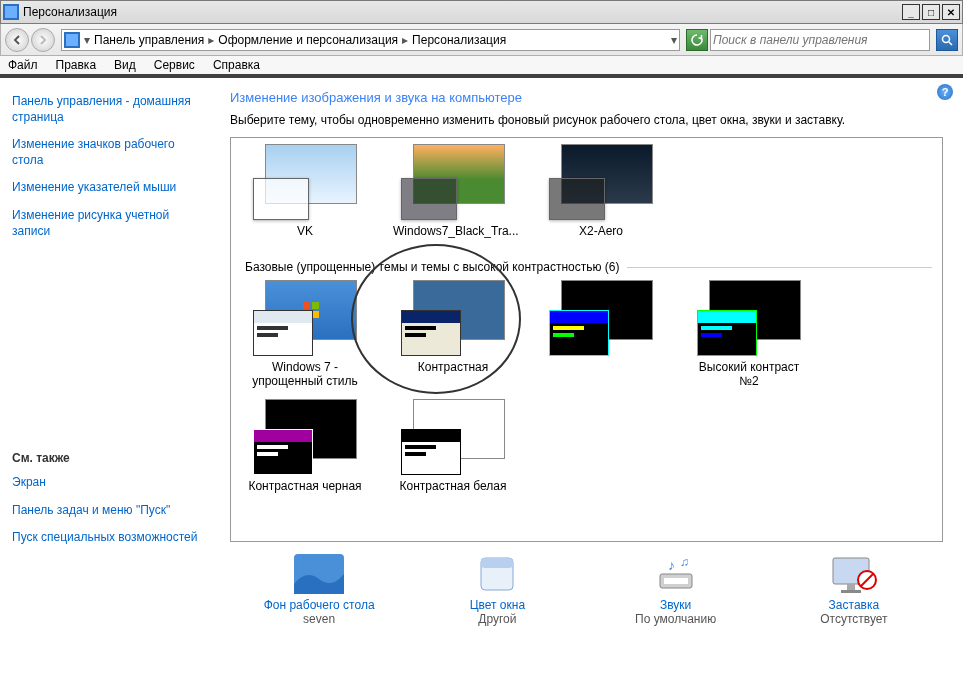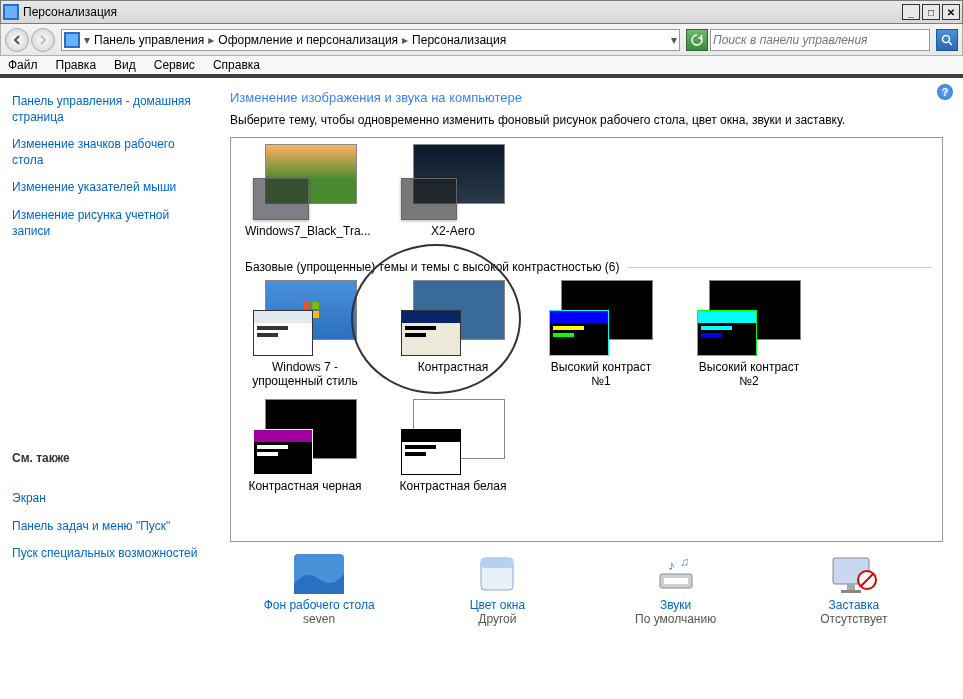--- a/index.html
+++ b/index.html
@@ -21,21 +21,21 @@
 .search-input { flex: 1; border: none; outline: none; font-style: italic; color: #777; font-size: 12px; }
 .search-go { width: 22px; height: 22px; background: linear-gradient(#4a90d9,#2a6ab0); border: 1px solid #1a5a9a; color: #fff; display: flex; align-items: center; justify-content: center; margin-left: 4px; }
 
 .menubar { height: 22px; border-bottom: 4px solid #404040; display: flex; align-items: center; padding: 0 8px; gap: 18px; font-size: 12px; background: #f7f7f7; }
 .menu-item { cursor: pointer; }
 
 .content { display: flex; height: calc(699px - 24px - 32px - 22px); }
 .sidebar { width: 220px; padding: 16px 12px; font-size: 12px; }
 .sidebar a { color: #0066cc; text-decoration: none; display: block; margin-bottom: 12px; line-height: 1.3; cursor: pointer; }
 .sidebar .sep { height: 200px; }
-.sidebar .see-also-hdr { font-weight: bold; color: #333; margin-bottom: 26px; }
+.sidebar .see-also-hdr { font-weight: bold; color: #333; margin-bottom: 10px; }
 
 .main { flex: 1; padding: 12px 20px 8px 10px; position: relative; }
 .help-icon { position: absolute; top: 6px; right: 10px; width: 16px; height: 16px; border-radius: 50%; background: radial-gradient(#6ab0ff,#2a70c0); color: #fff; font-size: 11px; font-weight: bold; display: flex; align-items: center; justify-content: center; cursor: pointer; }
 .main-heading { font-size: 13px; color: #3b82f6; margin-bottom: 8px; }
 .main-sub { font-size: 12px; margin-bottom: 10px; }
 
 .themes-box { border: 1px solid #999; height: 405px; overflow: hidden; padding: 6px 10px 6px 14px; position: relative; }
 .themes-row { display: flex; gap: 28px; }
 .theme { width: 120px; text-align: center; font-size: 12px; cursor: pointer; }
 .theme-thumb { width: 104px; height: 76px; margin: 0 auto 4px; position: relative; }
@@ -155,20 +155,27 @@
   <div class="main">
     <div class="help-icon">?</div>
     <div class="main-heading">Изменение изображения и звука на компьютере</div>
     <div class="main-sub">Выберите тему, чтобы одновременно изменить фоновый рисунок рабочего стола, цвет окна, звуки и заставку.</div>
 
     <div class="themes-box">
 
       <div class="themes-row">
         <div class="theme">
           <div class="theme-thumb">
+              <div class="thumb-bg bg-sky"></div>
+              <div class="thumb-win"></div>
+            </div>
+          <div class="theme-label">VK</div>
+        </div>
+        <div class="theme">
+          <div class="theme-thumb">
               <div class="thumb-bg bg-sunset"></div>
               <div class="thumb-win" style="background:rgba(40,40,50,.6);"></div>
             </div>
           <div class="theme-label">Windows7_Black_Tra...</div>
         </div>
         <div class="theme">
           <div class="theme-thumb">
               <div class="thumb-bg bg-dark"></div>
               <div class="thumb-win" style="background:rgba(30,30,30,.6);"></div>
             </div>
@@ -219,21 +226,20 @@
           <div class="theme-thumb">
             <div class="thumb-bg bg-black"></div>
             <div class="mini-win" style="background:#000;border-color:#0ff;">
                 <div class="mini-title" style="background:#0000ff;"></div>
                 <div class="mini-body">
                   <div class="mini-line" style="background:#ff0;width:60%;"></div>
                   <div class="mini-line" style="background:#0f0;width:40%;"></div>
                 </div>
               </div>
           </div>
-          <div class="theme-label">Высокий контраст №1</div>
         </div>
         <div class="theme">
           <div class="theme-thumb">
             <div class="thumb-bg bg-black"></div>
             <div class="mini-win" style="background:#000;border-color:#0f0;">
                 <div class="mini-title" style="background:#00ffff;"></div>
                 <div class="mini-body">
                   <div class="mini-line" style="background:#00ffff;width:60%;"></div>
                   <div class="mini-line" style="background:#0000ff;width:40%;"></div>
                 </div>

